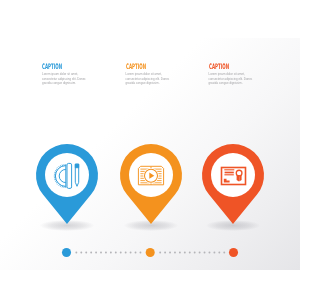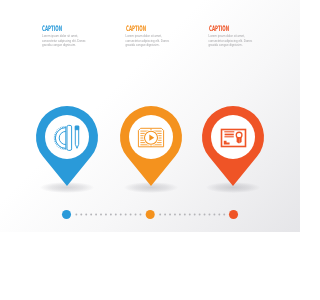--- a/index.html
+++ b/index.html
@@ -1,19 +1,19 @@
 <!DOCTYPE html>
 <html><head>
 <meta charset="utf-8">
 <title>Infographic</title>
 <style>
   html,body{margin:0;padding:0;background:#fff;}
   body{width:300px;height:300px;overflow:hidden;font-family:"Liberation Sans",sans-serif;}
   .stage{position:relative;width:300px;height:232px;overflow:hidden;
-         background:linear-gradient(135deg,#ffffff 0%,#ffffff 38%,#f7f7f8 62%,#eeeef0 82%,#e5e5e8 100%);}
+         background:linear-gradient(135deg,#ffffff 0%,#ffffff 38%,#f7f7f8 62%,#eeeef0 82%,#e5e5e8 100%);margin-top:38px;}
 
   .col{position:absolute;top:25px;width:62px;}
   .capwrap{height:9.4px;overflow:visible;}
   .cap{font-family:"DejaVu Sans Condensed","DejaVu Sans",sans-serif;
        font-size:7.6px;font-weight:bold;line-height:8px;
        transform:scaleX(0.59);transform-origin:left top;white-space:nowrap;}
   .btxt{font-size:2.95px;line-height:4.3px;color:#a3a3a6;width:46px;}
 
   .marker{position:absolute;width:62px;height:82px;}
   .marker svg{display:block;overflow:visible;}

